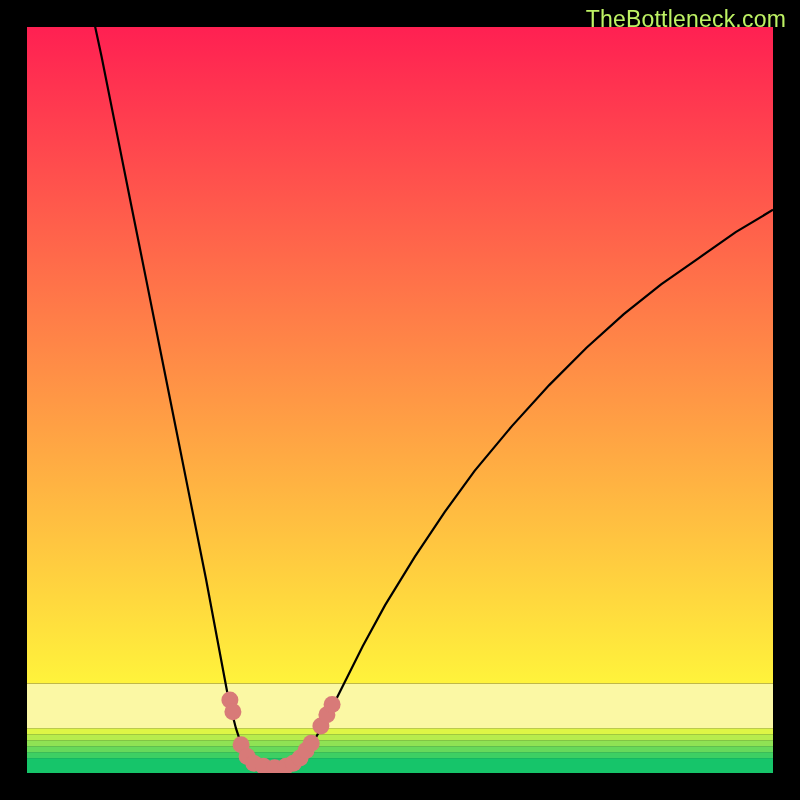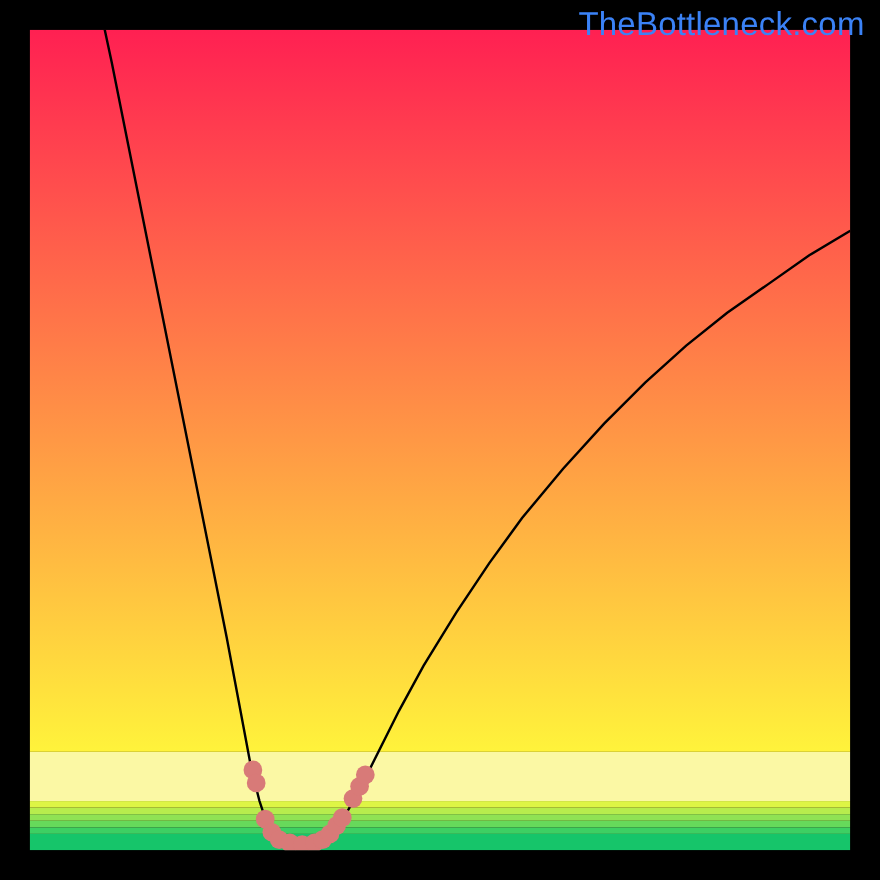--- a/index.html
+++ b/index.html
@@ -8,23 +8,23 @@
     position: relative;
     width: 800px;
     height: 800px;
     background: #000;
   }
   .watermark {
     position: absolute;
     top: 6px;
     right: 14px;
     font-family: Arial, Helvetica, sans-serif;
-    font-size: 30px;
+    font-size: 23px;
     font-weight: 500;
-    color: #3b82f6;
+    color: #bef264;
     letter-spacing: 0.2px;
     z-index: 10;
   }
   .plot {
     position: absolute;
     left: 27px;
     top: 27px;
     width: 746px;
     height: 746px;
   }

